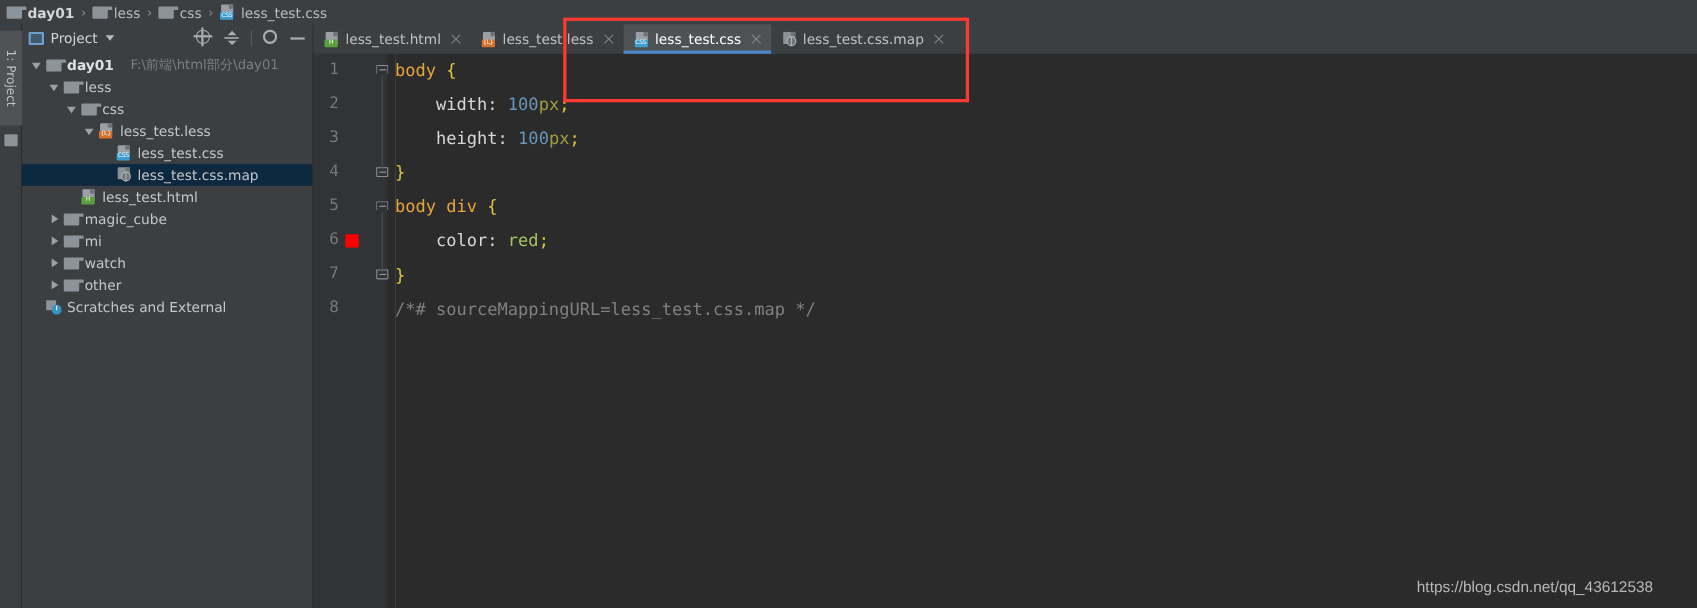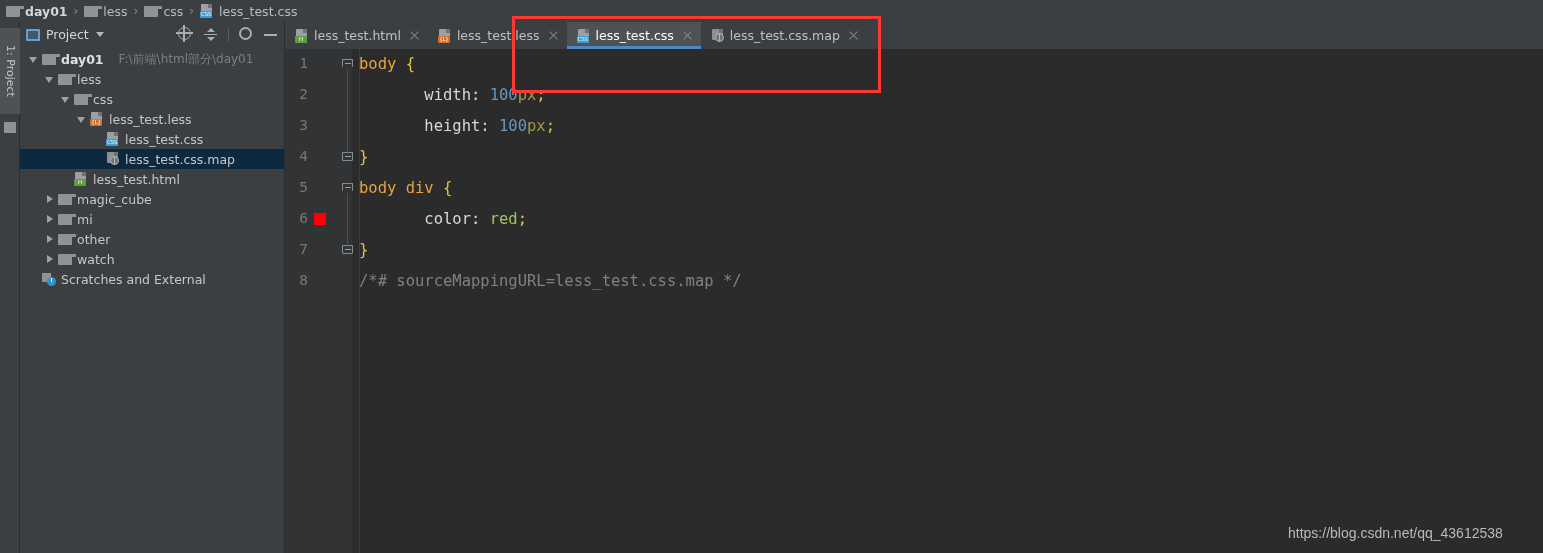--- a/index.html
+++ b/index.html
@@ -163,21 +163,21 @@
         border-left: 1px solid #8a8d8f; border-right: 1px solid #8a8d8f; }
   .fold-marker .dash { position: absolute; left: 2.5px; top: 3.5px; width: 6px;
         height: 1.2px; background: #9b9e9f; }
   .fold-marker.close-brace .box { height: 9px; border-radius: 0 0 1px 1px; }
 
   .code-lines { position: absolute; left: 74px; top: 0; right: 0; height: 504px;
         font-family: "DejaVu Sans Mono", monospace; font-size: 15.5px; }
   .cl { position: absolute; white-space: pre; left: 0; }
   .t-sel   { color: #e8a33d; }
   .t-brace { color: #e0c341; }
-  .t-prop  { color: #d8d8d8; margin-left: 28px; }
+  .t-prop  { color: #d8d8d8; }
   .t-num   { color: #6897bb; }
   .t-unit  { color: #9e9e3f; }
   .t-val   { color: #a5c261; }
   .t-punc  { color: #d8d8d8; }
   .t-comment { color: #808080; }
 
   .vline { position: absolute; top: 0; width: 1px; height: 504px; background: #3a3d3f; }
 
   
   .annot-box { position: absolute; border: 3px solid #fc3a32; pointer-events: none; }
@@ -345,31 +345,31 @@
           <span class="tree-label">mi</span>
         </div>
         <div class="tree-row" style="padding-left: 22px;">
           <span class="tw">
             <i class="arrow-r"></i>
           </span>
           <span class="ico folder-ico">
             <span class="tab"></span>
             <span class="body"></span>
           </span>
+          <span class="tree-label">watch</span>
+        </div>
+        <div class="tree-row" style="padding-left: 22px;">
+          <span class="tw">
+            <i class="arrow-r"></i>
+          </span>
+          <span class="ico folder-ico">
+            <span class="tab"></span>
+            <span class="body"></span>
+          </span>
           <span class="tree-label">other</span>
-        </div>
-        <div class="tree-row" style="padding-left: 22px;">
-          <span class="tw">
-            <i class="arrow-r"></i>
-          </span>
-          <span class="ico folder-ico">
-            <span class="tab"></span>
-            <span class="body"></span>
-          </span>
-          <span class="tree-label">watch</span>
         </div>
         <div class="tree-row" style="padding-left: 6px;">
           <span class="tw"></span>
           <span class="scratch-ico">
             <span class="pad"></span>
             <span class="clock"></span>
           </span>
           <span class="tree-label">Scratches and External</span>
         </div>
       </div>

